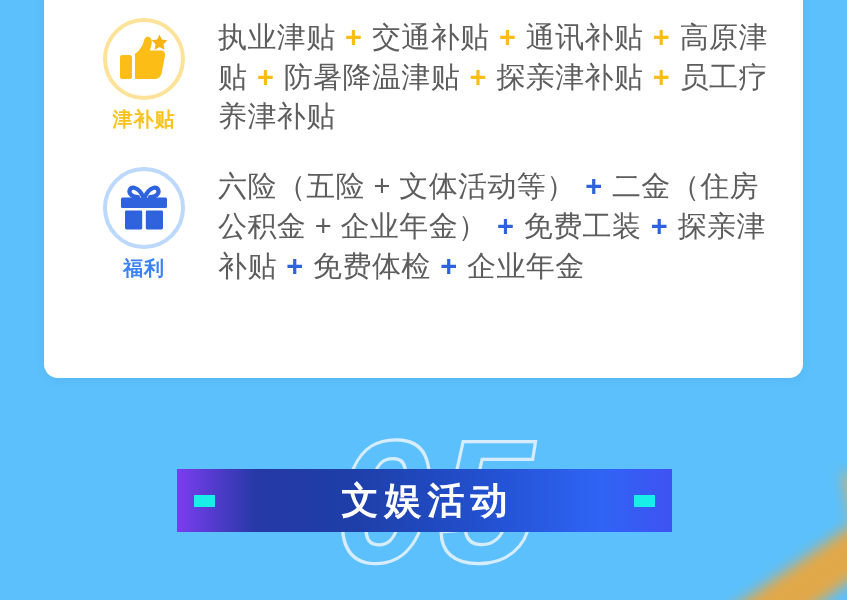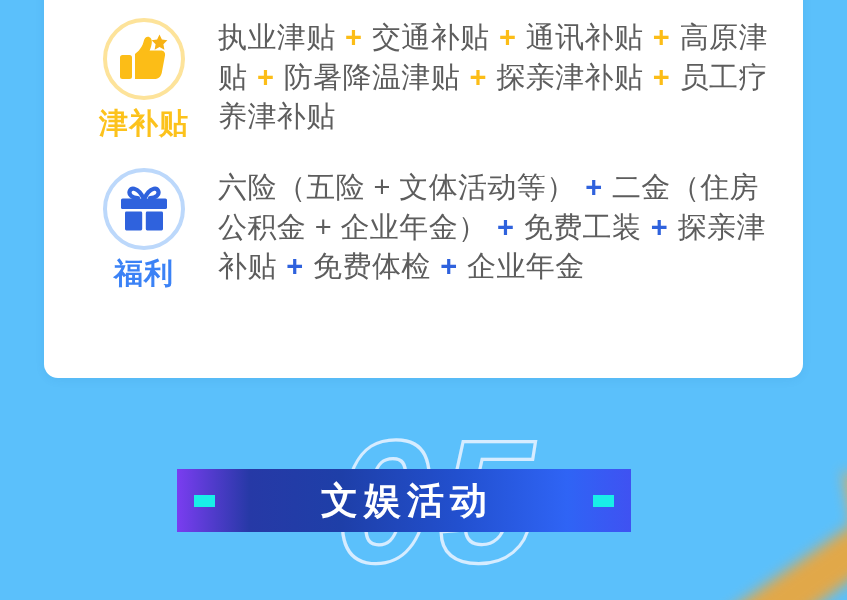--- a/index.html
+++ b/index.html
@@ -63,21 +63,21 @@
     display: flex;
     align-items: center;
     justify-content: center;
     box-sizing: border-box;
   }
   .icon-ring.gold   { border: 4px solid #fde39a; }
   .icon-ring.blue   { border: 4px solid #bcd8fb; }
 
   .icon-caption {
     margin-top: 9px;
-    font-size: 29px;
+    font-size: 20px;
     font-weight: bold;
     letter-spacing: 1px;
     line-height: 1;
   }
   .icon-caption.gold { color: #fcc21c; }
   .icon-caption.blue { color: #3b82f6; }
 
   .benefit-text {
     flex: 1;
     font-size: 29px;
@@ -115,21 +115,21 @@
     font-family: "Liberation Sans", "DejaVu Sans", sans-serif;
     font-size: 175px;
     font-weight: bold;
     letter-spacing: 6px;
   }
 
   .banner-bar {
     position: absolute;
     left: 177px;
     top: 65px;
-    width: 454px;
+    width: 495px;
     height: 63px;
     background: linear-gradient(90deg,
                 #7a3df0 0%,
                 #2639a6 16%,
                 #1e3fa8 36%,
                 #2250cf 62%,
                 #2f64f5 86%,
                 #3f52f2 100%);
     display: flex;
     align-items: center;

